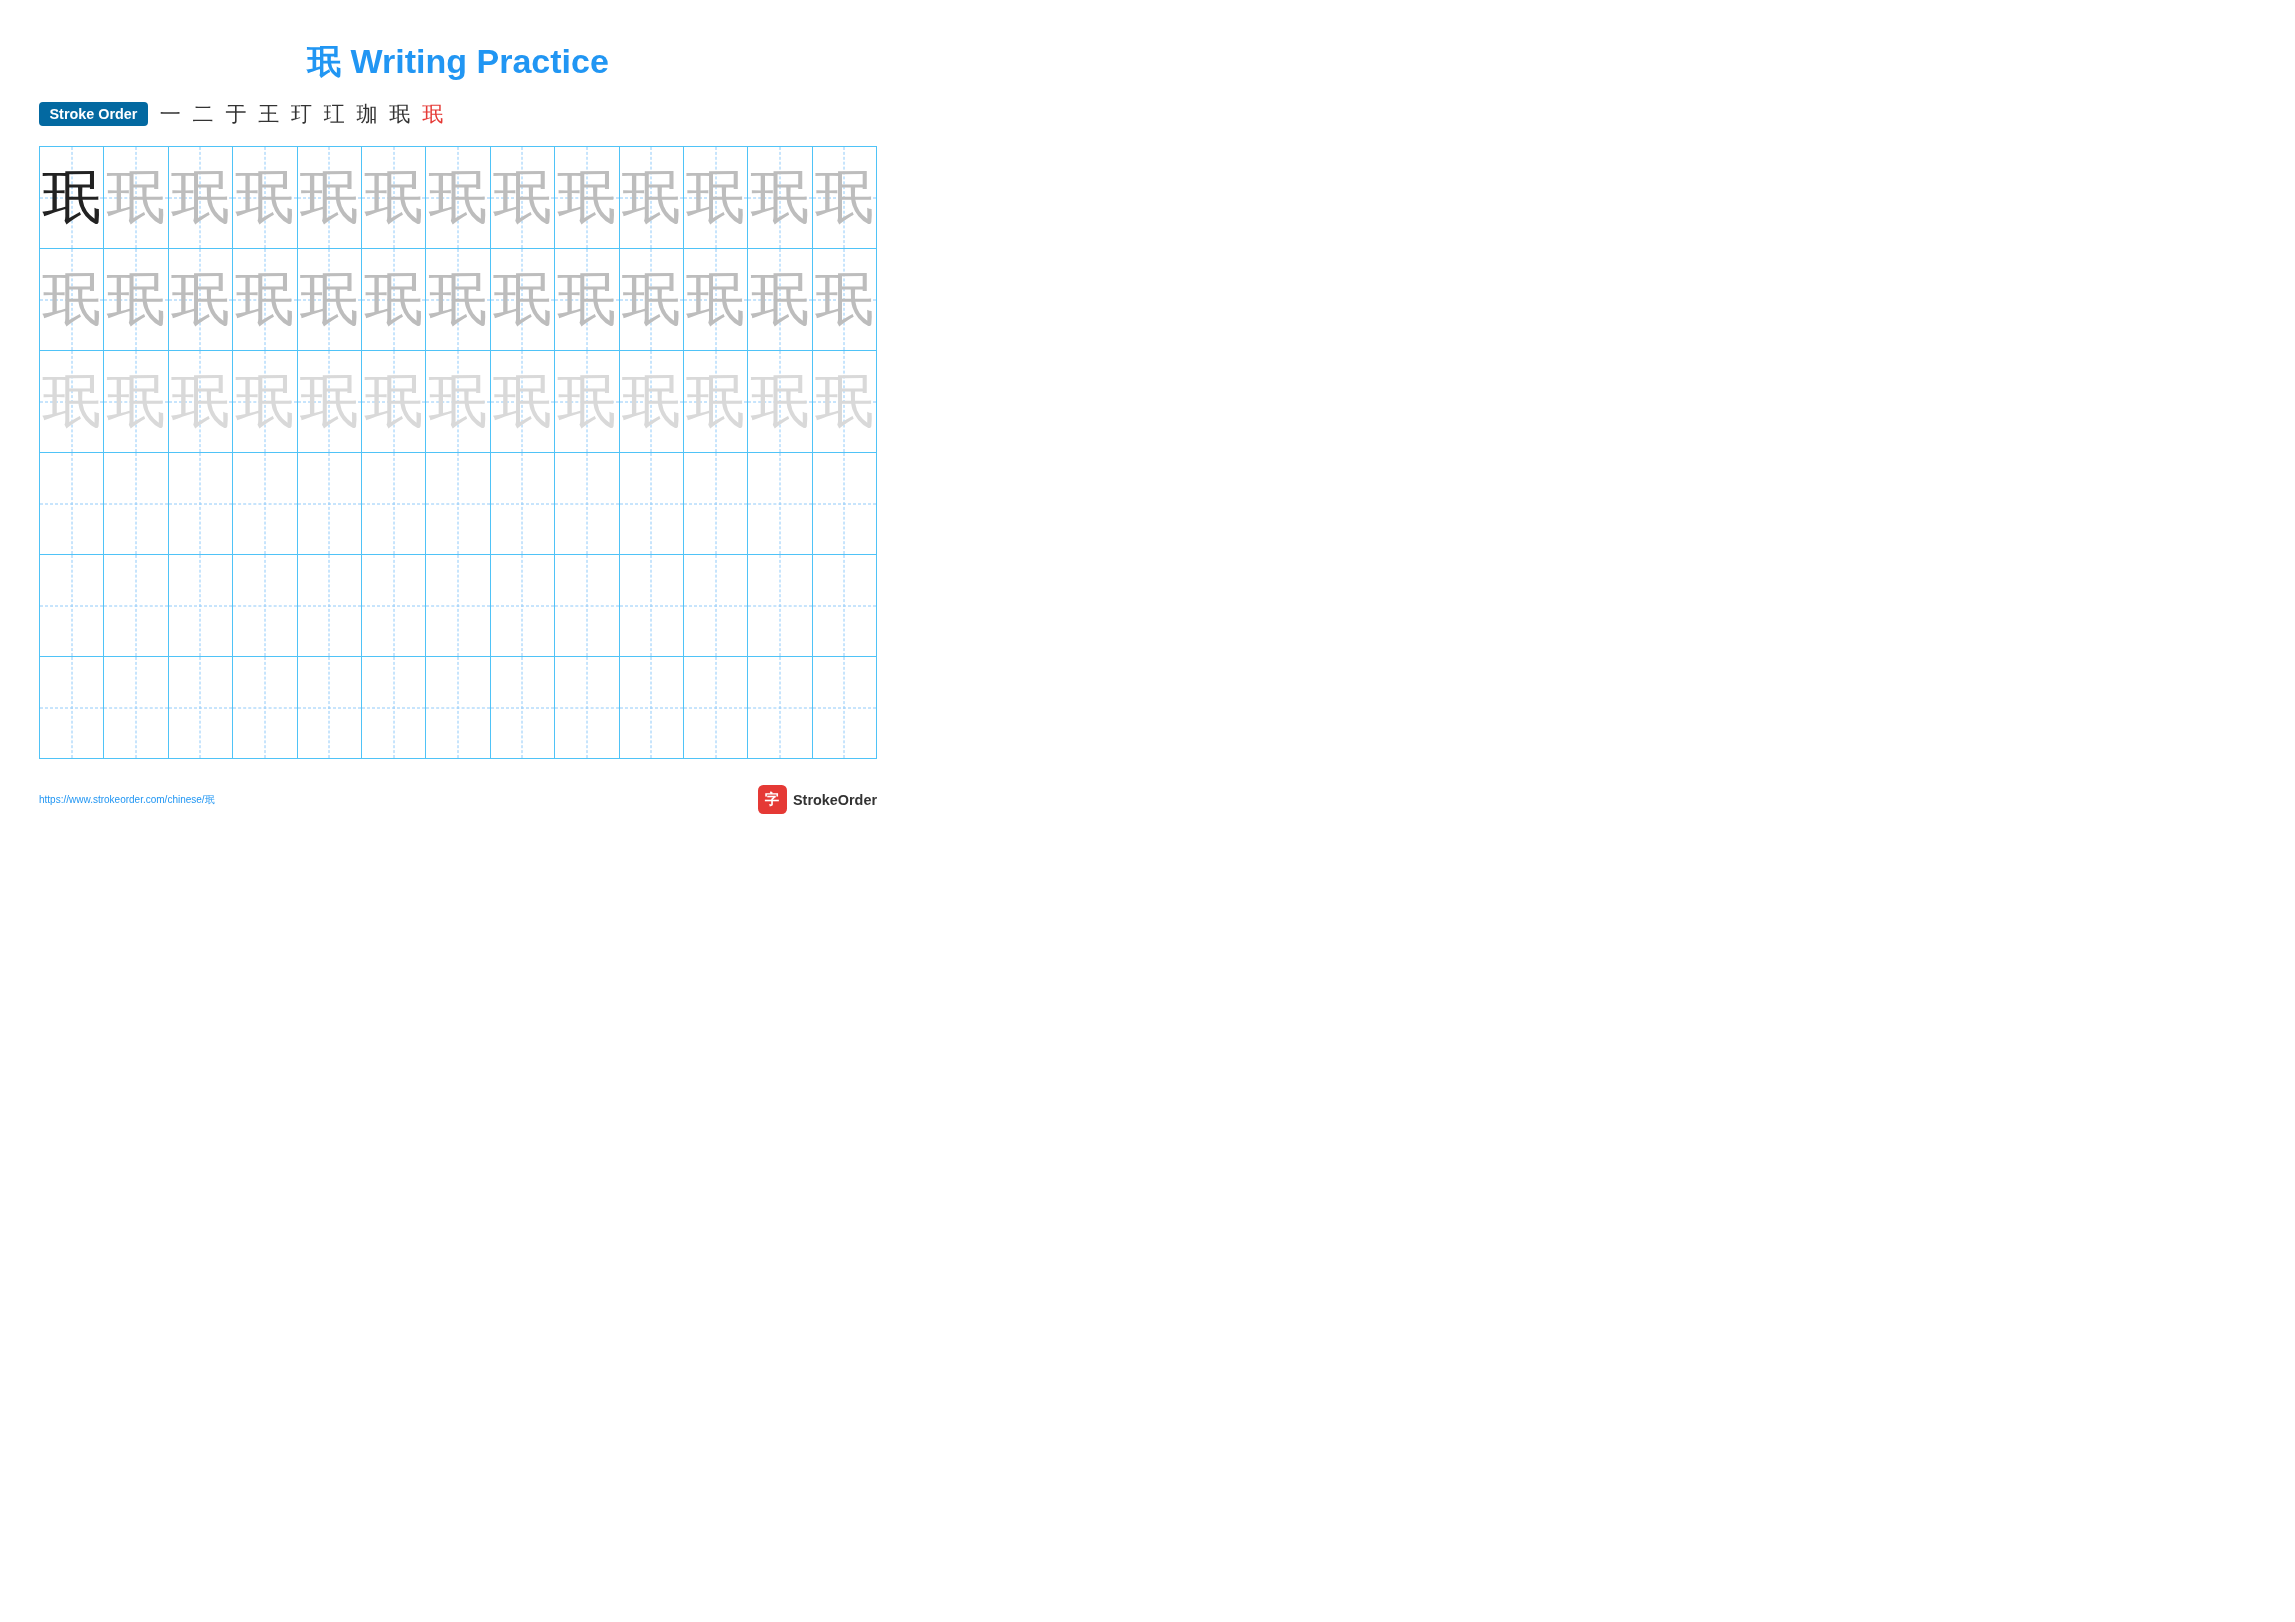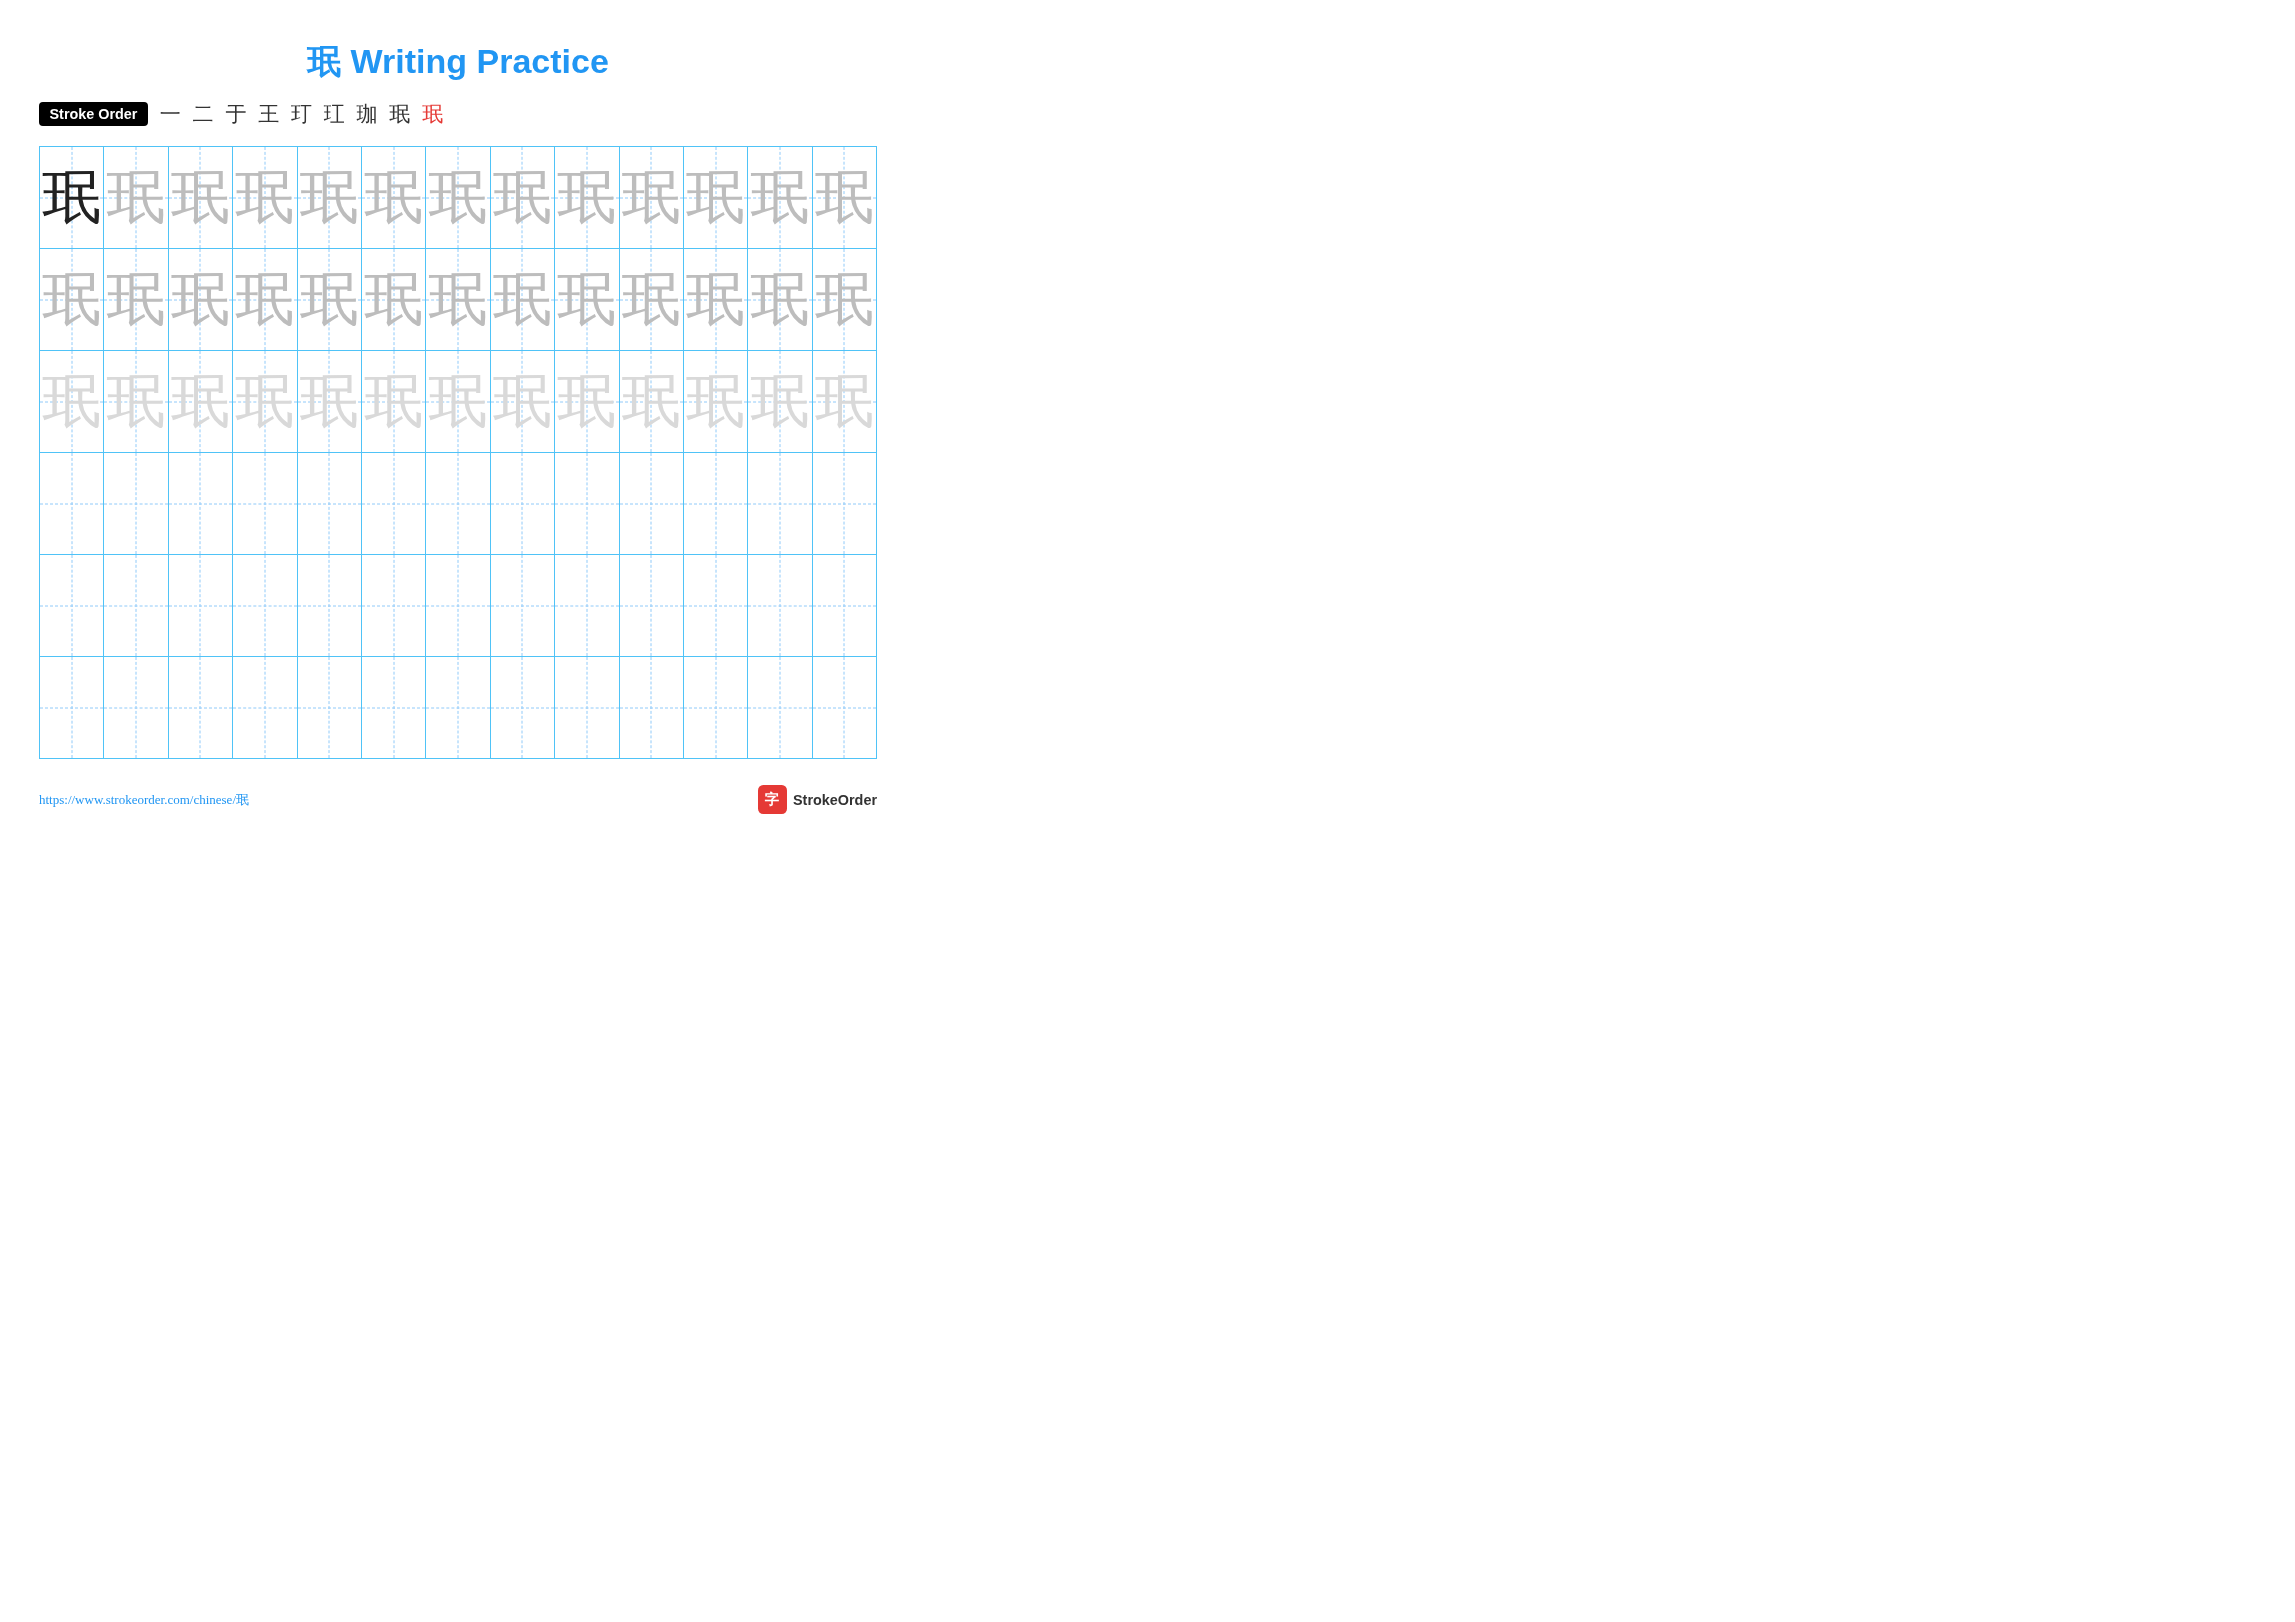--- a/index.html
+++ b/index.html
@@ -24,21 +24,21 @@
 
     .stroke-order-row {
       display: flex;
       align-items: center;
       gap: 11.8px;
       margin-bottom: 18.3px;
       font-size: 21px;
     }
 
     .stroke-order-badge {
-      background: #000000;
+      background: #0369a1;
       color: white;
       padding: 3.9px 10.5px;
       border-radius: 3.9px;
       font-size: 14.4px;
       font-weight: bold;
       white-space: nowrap;
     }
 
     .stroke-char {
       color: #333;
@@ -125,23 +125,22 @@
     
     .footer {
       display: flex;
       justify-content: space-between;
       align-items: center;
       margin-top: 26px;
     }
 
     .footer-url {
       color: #2196F3;
-      font-size: 13px;
+      font-size: 10px;
       text-decoration: none;
-      font-family: Liberation Serif, serif;
     }
 
     .footer-brand {
       display: flex;
       align-items: center;
       gap: 6.5px;
       font-size: 14.4px;
       font-weight: bold;
       color: #333;
     }

